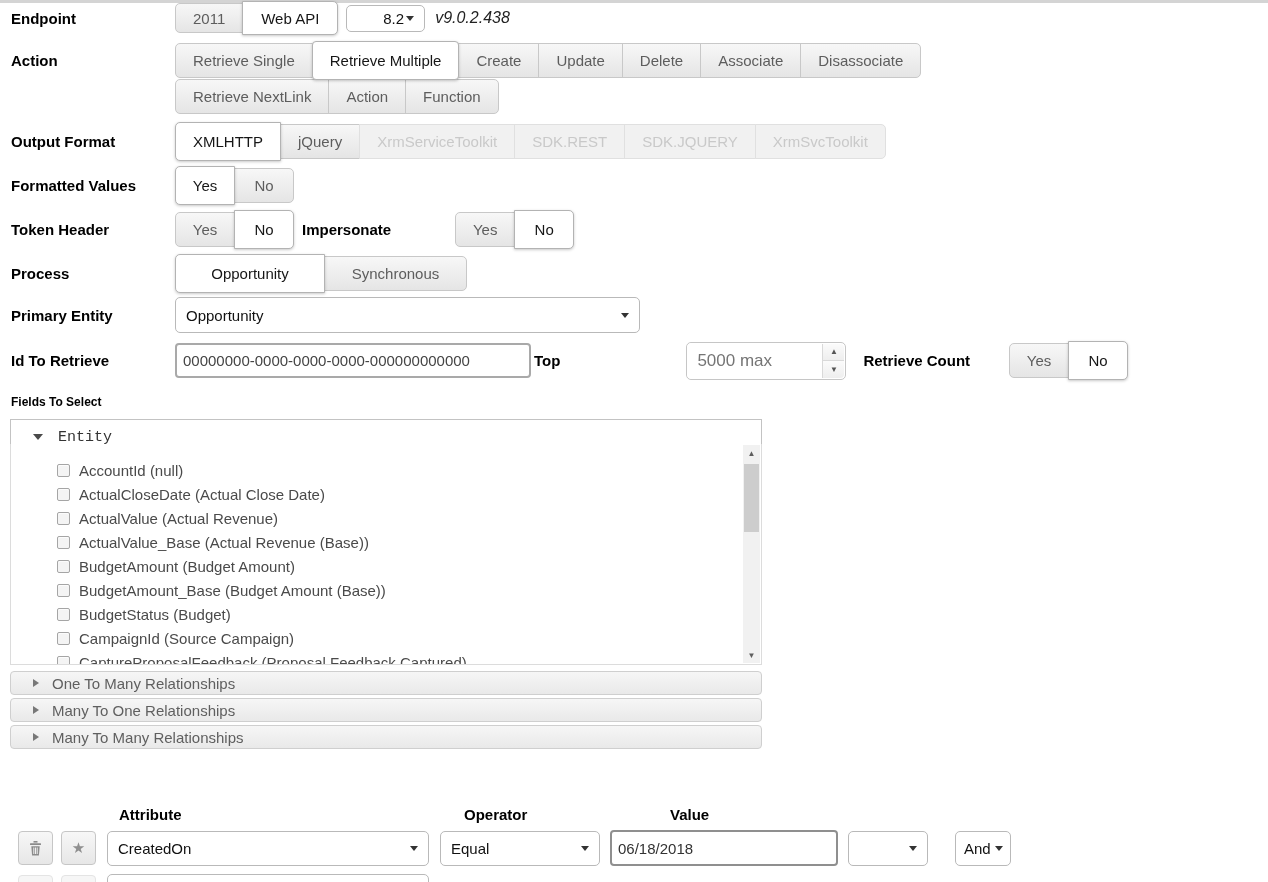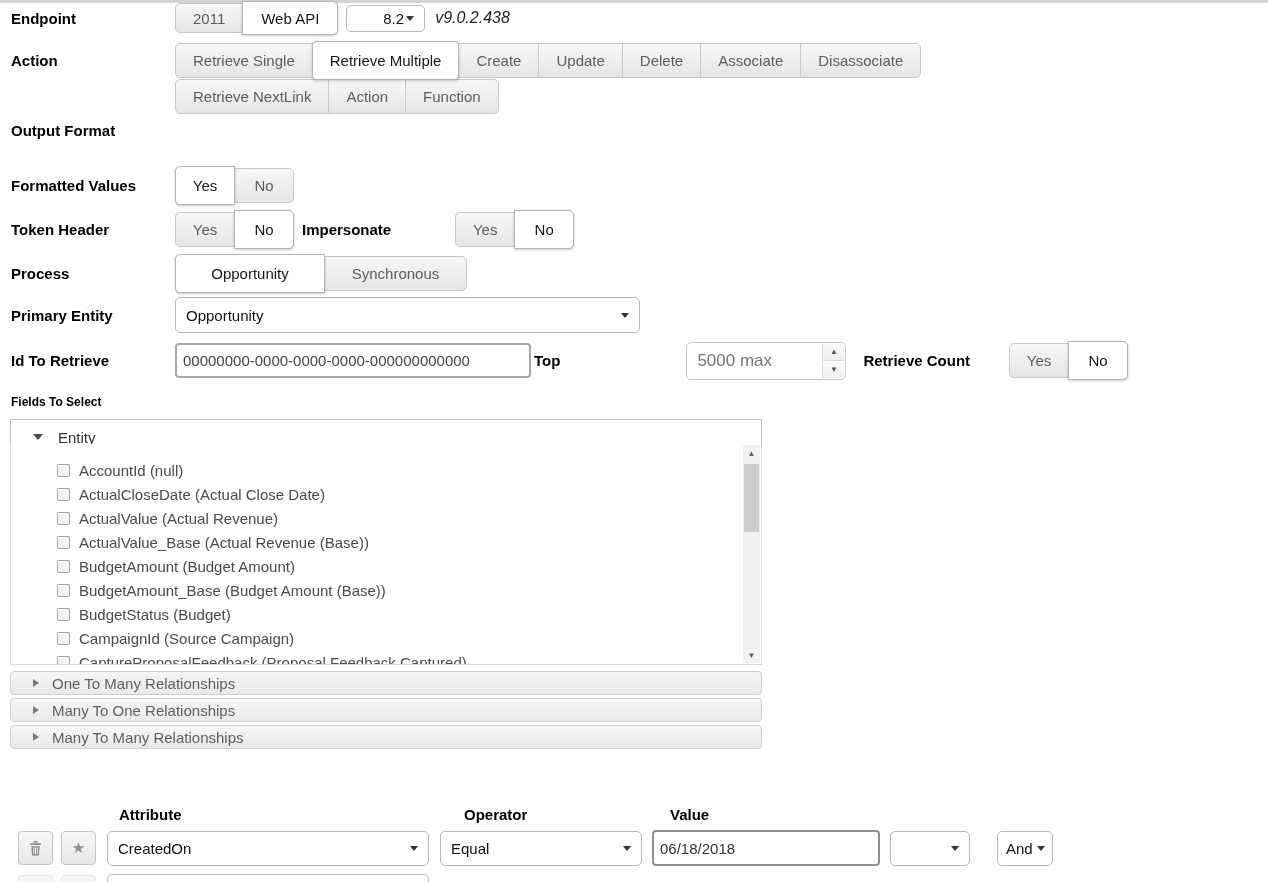--- a/index.html
+++ b/index.html
@@ -67,21 +67,21 @@
     display: flex; flex-direction: column; border-left: 1px solid #d9d9d9; }
   .spin-btn { flex: 1; display: flex; align-items: center; justify-content: center;
     background: linear-gradient(#fbfbfb,#eee); font-size: 8px; color: #555; cursor: pointer; }
   .spin-btn.up { border-bottom: 1px solid #d9d9d9; border-radius: 0 4px 0 0; }
   .spin-btn.down { border-radius: 0 0 4px 0; }
 
   
   .acc-header {
     position: absolute; left: 10px; width: 752px; height: 36px;
     background: #fff; border: 1px solid #c3c3c3; display: flex; align-items: center;
-    font-size: 15px; color: #333; cursor: pointer;
+    font-size: 15px; color: #333; cursor: pointer; font-family: Liberation Mono, monospace;
   }
   .tri-down { width: 0; height: 0; border-left: 5px solid transparent; border-right: 5px solid transparent;
     border-top: 6px solid #4a4a4a; margin: 0 15px 0 22px; }
   .tri-right { width: 0; height: 0; border-top: 4px solid transparent; border-bottom: 4px solid transparent;
     border-left: 6px solid #787878; margin: 0 13px 0 22px; }
   .field-list {
     position: absolute; left: 10px; top: 444px; width: 752px; height: 221px;
     background: #fff; border: 1px solid #dcdcdc; border-top: 0; overflow: hidden;
   }
   .field-item { display: flex; align-items: center; height: 24px; padding-left: 46px;
@@ -150,20 +150,28 @@
     <div class="row-label"></div>
     <div class="btn-group">
       <button class="btn">Retrieve NextLink</button>
       <button class="btn">Action</button>
       <button class="btn">Function</button>
     </div>
   </div>
 
   <div class="form-row" style="top:122px;">
     <div class="row-label">Output Format</div>
+    <div class="btn-group">
+      <button class="btn selected">XMLHTTP</button>
+      <button class="btn">jQuery</button>
+      <button class="btn disabled">XrmServiceToolkit</button>
+      <button class="btn disabled">SDK.REST</button>
+      <button class="btn disabled">SDK.JQUERY</button>
+      <button class="btn disabled">XrmSvcToolkit</button>
+    </div>
   </div>
 
   <div class="form-row" style="top:166px;">
     <div class="row-label">Formatted Values</div>
     <div class="btn-group">
       <button class="btn w60 selected">Yes</button>
       <button class="btn w60">No</button>
     </div>
   </div>
 
@@ -296,21 +304,21 @@
         <rect x="7.7" y="6.5" width="1" height="6.5" fill="#f0f0f0"></rect>
       </svg>
     </button>
     <button class="icon-btn" style="margin-left:8px;">
       <span class="star-glyph">★</span>
     </button>
     <div class="sel" style="margin-left:11px;width:322px;">
       <span>CreatedOn</span>
       <span class="caret"></span>
     </div>
-    <div class="sel" style="margin-left:11px;width:202px;">
+    <div class="sel" style="margin-left:11px;width:160px;">
       <span>Equal</span>
       <span class="caret"></span>
     </div>
     <input class="tinput value-input" style="margin-left: 10px;" value="06/18/2018">
     <div class="sel" style="margin-left:10px;width:80px;">
       <span></span>
       <span class="caret"></span>
     </div>
     <div class="sel" style="margin-left:27px;width:56px;padding:0 18px 0 8px;">
       <span>And</span>

